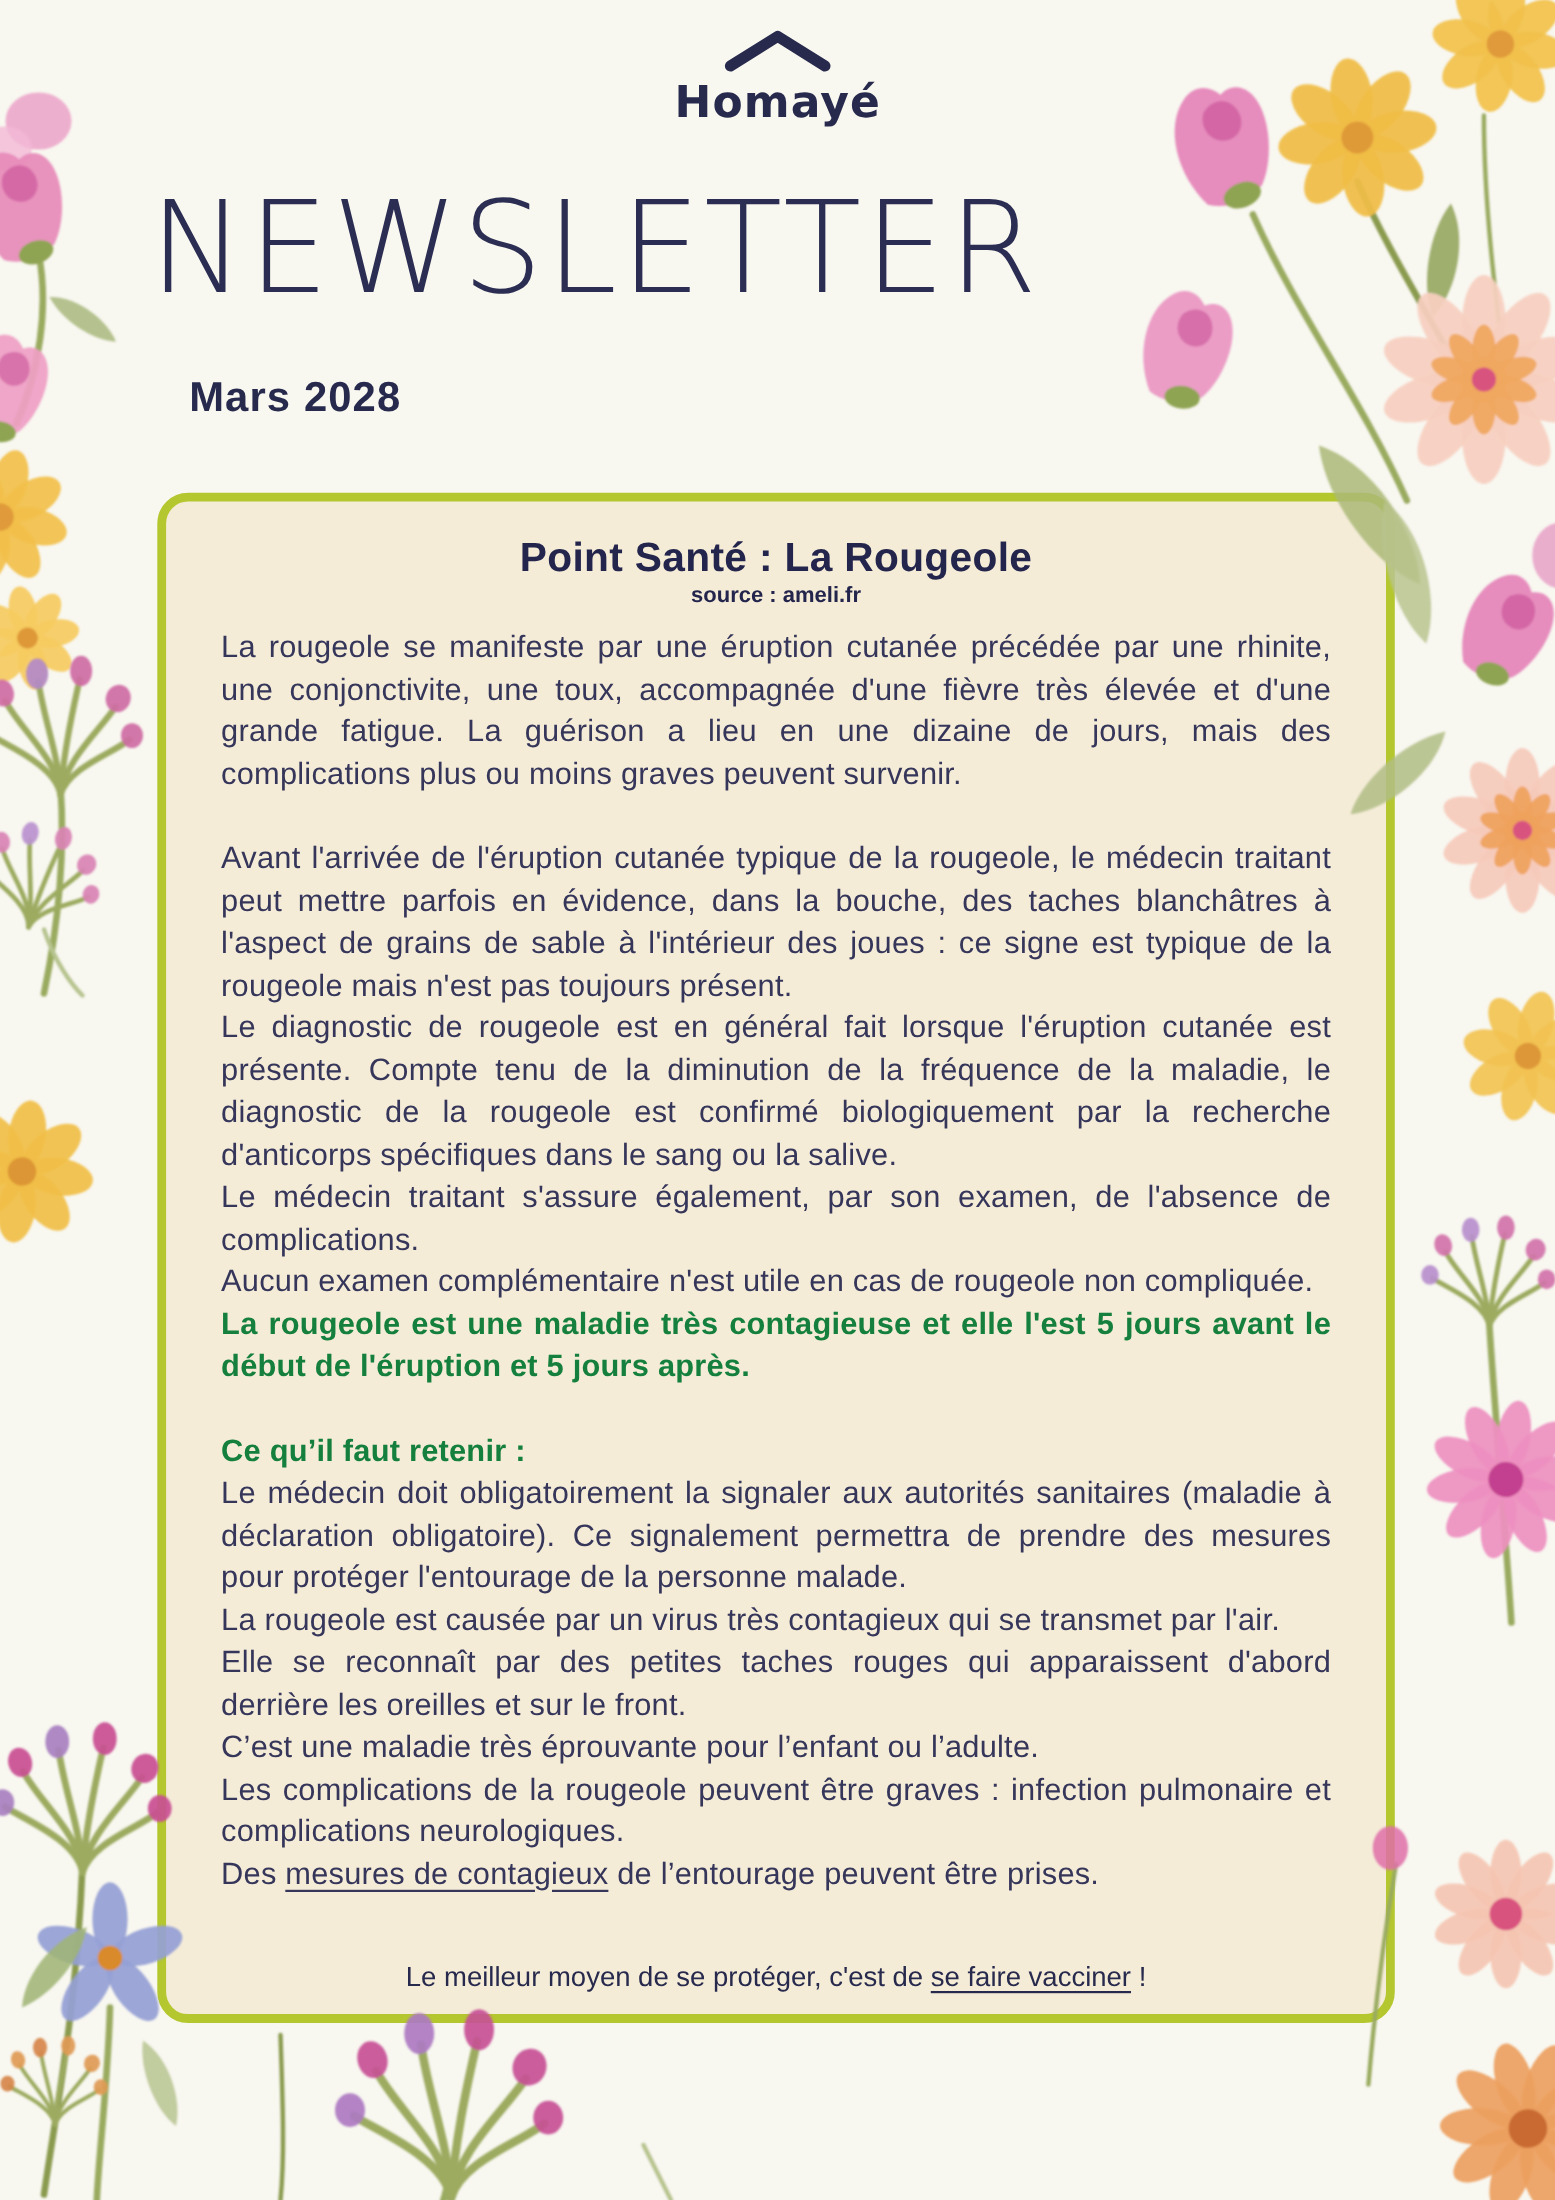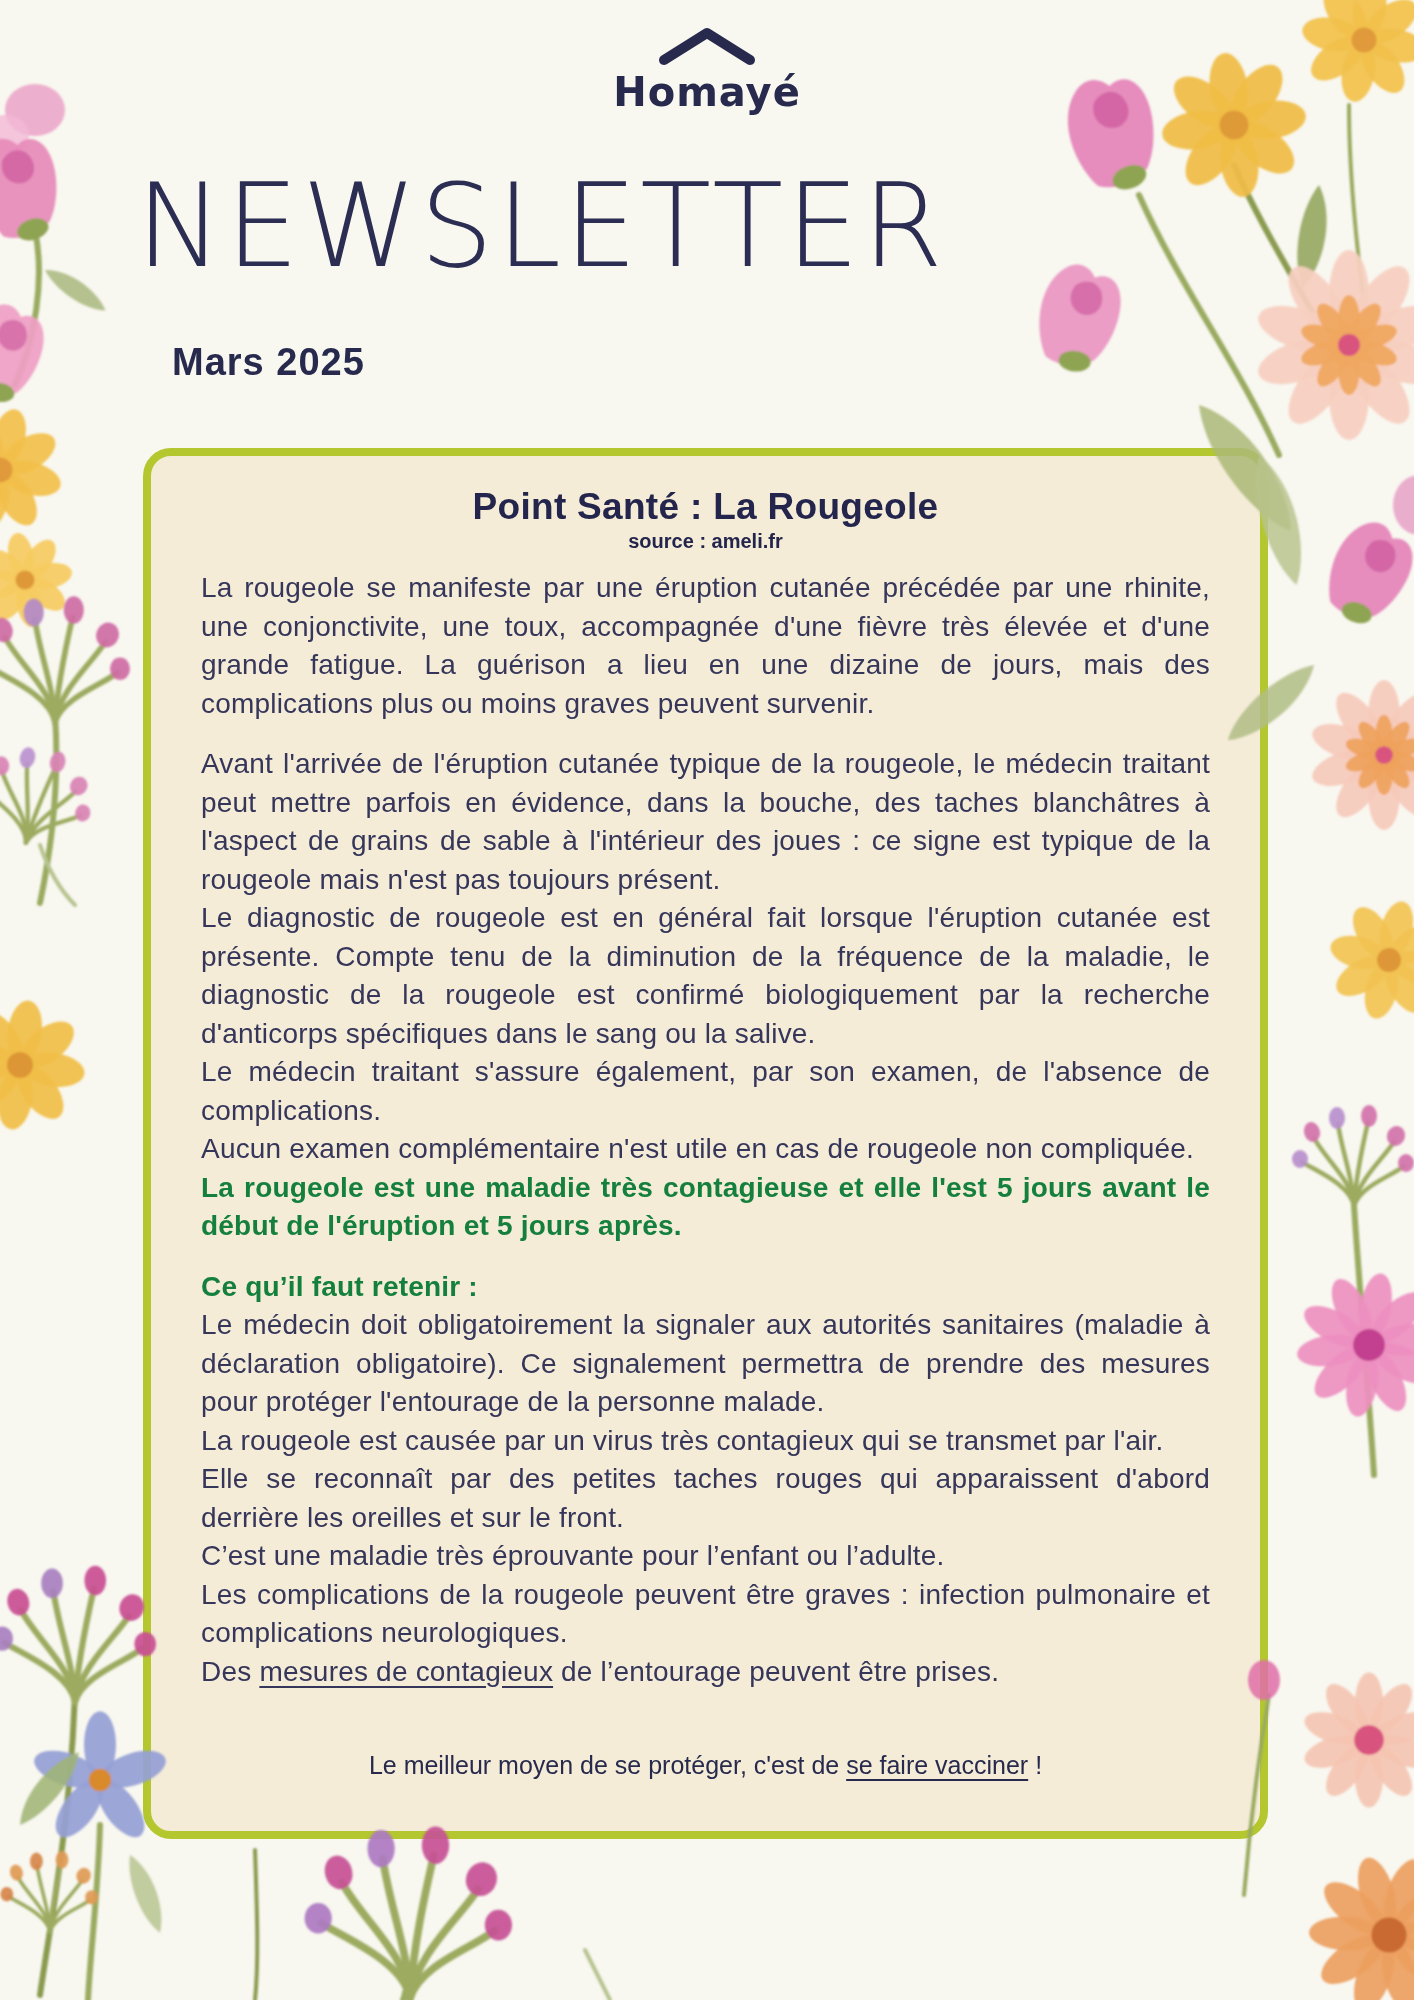--- a/index.html
+++ b/index.html
@@ -33,21 +33,21 @@
     margin:4px 0 2px 0;letter-spacing:.3px;
   }
   .card-source{
     text-align:center;font-size:20px;font-weight:bold;color:#23254c;
     margin:2px 0 16px 0;
   }
   p.body{
     font-size:28px;line-height:38.5px;text-align:justify;margin:0;
     color:#35365a;letter-spacing:.2px;
   }
-  p.gap{margin-top:22px;}
+  p.gap{margin-top:38px;}
   p.bold{font-weight:bold;color:#15803d;}
   .u{text-decoration:underline;text-underline-offset:5px;}
   p.closing{
     margin-top:60px;text-align:center;font-weight:normal;font-size:25px;
     color:#272a4d;
   }
   
   svg.decor{position:absolute;z-index:3;pointer-events:none;overflow:visible;}
   .stem{fill:none;stroke:#9aab61;stroke-width:6;stroke-linecap:round;}
   .stem.thin{stroke-width:4;}
@@ -208,21 +208,21 @@
   <use href="#daisy10" x="-50" y="-50" width="100" height="100" transform="translate(180,105) scale(1.35)" style="color:#f5c5b2;--cc:#d9537f"></use>
   <use href="#daisy10" x="-50" y="-50" width="100" height="100" transform="translate(200,300) rotate(20) scale(1.6)" style="color:#eda05e;--cc:#c96a32"></use>
 </svg>
 
 <svg class="logo" width="230" height="96" viewBox="0 0 230 96">
   <path d="M72 36 L115 9 L158 36" fill="none" stroke="#272a4d" stroke-width="10" stroke-linecap="round" stroke-linejoin="round"></path>
   <text x="115" y="82" text-anchor="middle" font-family="DejaVu Sans, sans-serif" font-size="40" font-weight="bold" letter-spacing="1" fill="#272a4d">Homayé</text>
 </svg>
 
 <div class="nl-title">NEWSLETTER</div>
-<div class="nl-date">Mars 2025</div>
+<div class="nl-date">Mars 2028</div>
 
 <div class="card">
   <h2 class="card-title">Point Santé : La Rougeole</h2>
   <div class="card-source">source : ameli.fr</div>
 
   <p class="body">La rougeole se manifeste par une éruption cutanée précédée par une rhinite, une conjonctivite, une toux, accompagnée d'une fièvre très élevée et d'une grande fatigue. La guérison a lieu en une dizaine de jours, mais des complications plus ou moins graves peuvent survenir.</p>
   <p class="body gap">Avant l'arrivée de l'éruption cutanée typique de la rougeole, le médecin traitant peut mettre parfois en évidence, dans la bouche, des taches blanchâtres à l'aspect de grains de sable à l'intérieur des joues : ce signe est typique de la rougeole mais n'est pas toujours présent.</p>
   <p class="body">Le diagnostic de rougeole est en général fait lorsque l'éruption cutanée est présente. Compte tenu de la diminution de la fréquence de la maladie, le diagnostic de la rougeole est confirmé biologiquement par la recherche d'anticorps spécifiques dans le sang ou la salive.</p>
   <p class="body">Le médecin traitant s'assure également, par son examen, de l'absence de complications.</p>
   <p class="body">Aucun examen complémentaire n'est utile en cas de rougeole non compliquée.</p>

